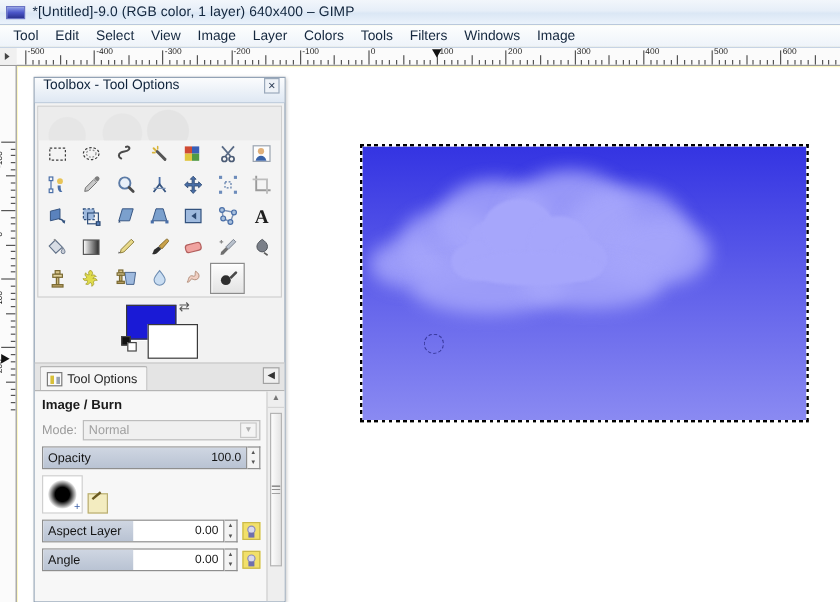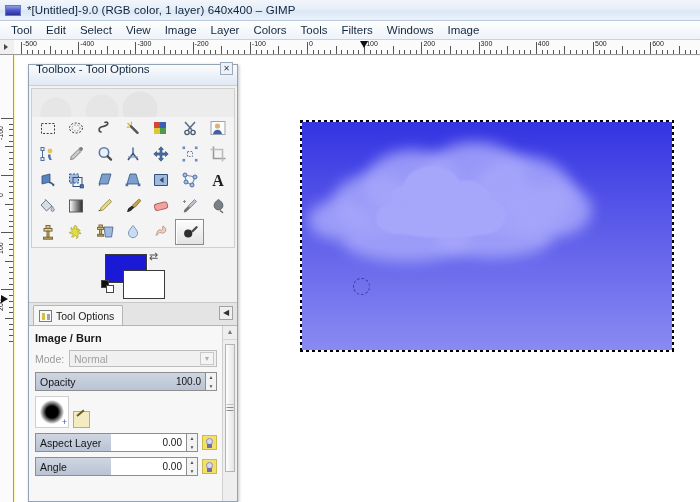--- a/index.html
+++ b/index.html
@@ -149,22 +149,22 @@
     background: #f2f2f2;
     border: 1px solid #93a3b6;
     box-shadow: 1px 1px 3px rgba(0,0,0,.25);
     box-sizing: border-box;
     display: flex; flex-direction: column;
   }
   #tb-titlebar {
     height: 21px; flex: 0 0 auto;
     background: linear-gradient(to bottom,#fbfcfd 0%, #eaf0f7 60%, #dfe8f3 100%);
     border-bottom: 1px solid #c2cfde;
-    display: flex; align-items: flex-end; justify-content: space-between;
-    padding: 0 4px 10px 7px; box-sizing: border-box;
+    display: flex; align-items: flex-start; justify-content: space-between;
+    padding: 0 4px 0 7px; box-sizing: border-box;
   }
   #tb-title { font-size: 11.5px; color: #10243c; white-space: nowrap; }
   #tb-close {
     width: 13px; height: 13px; box-sizing: border-box;
     border: 1px solid #9aa9bb; background: #eef2f7;
     font-size: 8px; line-height: 11px; text-align: center; color: #30405a;
   }
 
   #tool-grid-wrap {
     flex: 0 0 auto;

